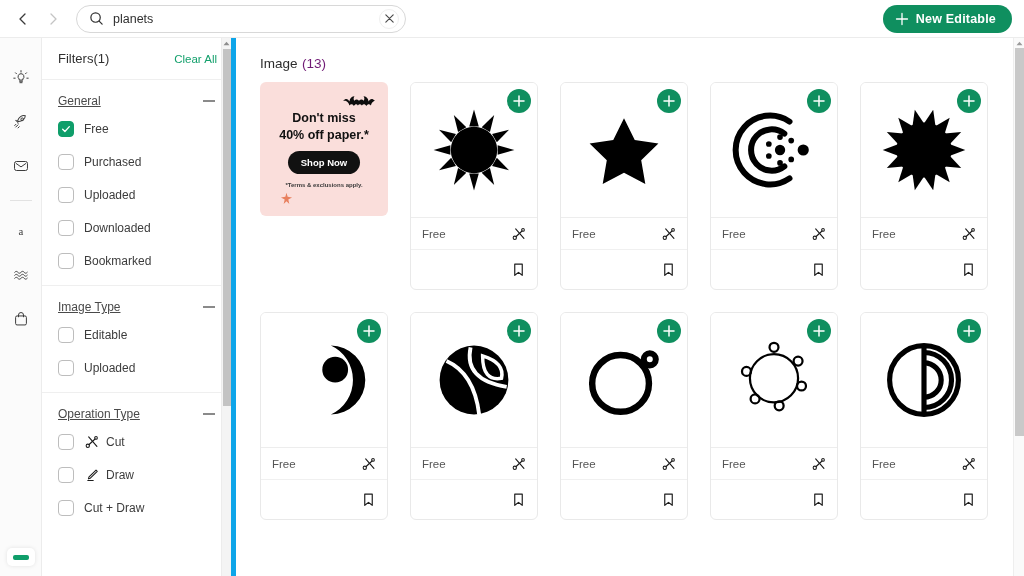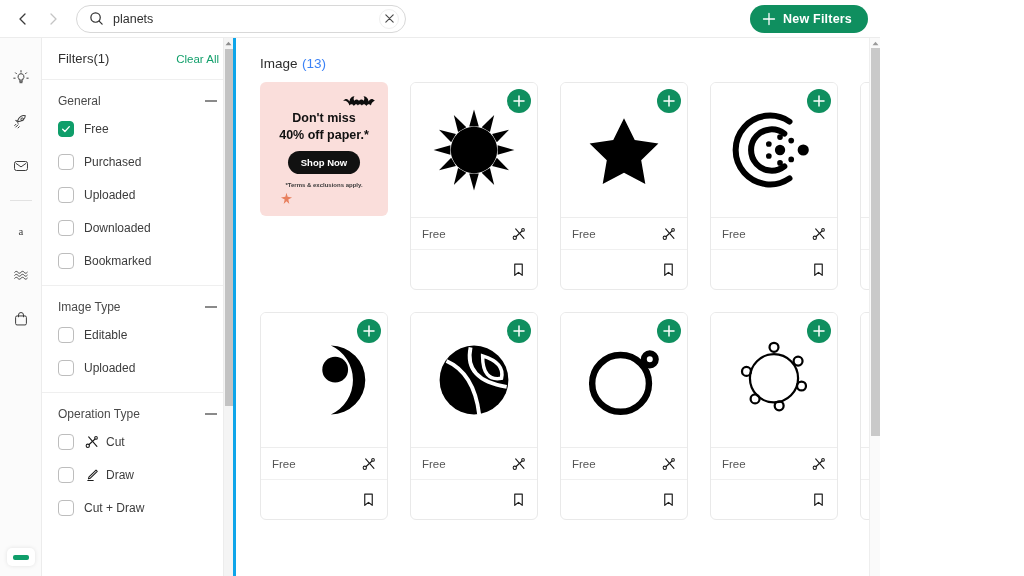--- a/index.html
+++ b/index.html
@@ -3,21 +3,21 @@
 <meta charset="utf-8">
 <style>
   * { box-sizing: border-box; margin: 0; padding: 0; }
   html, body {
     width: 1024px; height: 576px;
     font-family: "Liberation Sans", sans-serif;
     background: #ffffff;
     overflow: hidden;
     color: #2c2c2c;
   }
-  .app { position: relative; width: 880px; height: 576px; display: flex; flex-direction: column; }
+  .app { position: relative; width: 1024px; height: 576px; display: flex; flex-direction: column; }
 
   
   .topbar {
     height: 38px; min-height: 38px;
     background: #ffffff;
     display: flex; align-items: center;
     padding: 0 12px 0 14px;
     border-bottom: 1px solid #ececec;
     position: relative; z-index: 5;
   }
@@ -79,35 +79,35 @@
     position: absolute; bottom: 10px; left: 50%; transform: translateX(-50%);
     width: 28px; height: 18px; background: #ffffff; border-radius: 5px;
     box-shadow: 0 0 4px rgba(0,0,0,.10);
     display: flex; align-items: center; justify-content: center;
   }
   .rail-indicator i { display: block; width: 16px; height: 5px; background: #0f9e6a; border-radius: 2px; }
 
   
   .filters {
     width: 194px; min-width: 194px; background: #ffffff;
-    border-right: 3px solid #0ea5e9;
+    border-right: 5px solid #0ea5e9;
     display: flex; flex-direction: column; position: relative;
   }
   .filters-head {
     height: 42px; display: flex; align-items: center; justify-content: space-between;
     padding: 0 14px 0 16px; border-bottom: 1px solid #efefef;
   }
   .filters-title { font-size: 13px; color: #303030; }
   .clear-all { font-size: 11.5px; color: #13a06c; cursor: pointer; }
 
   .filters-scroll { flex: 1; overflow: hidden; padding-bottom: 6px; }
   .fgroup { padding: 14px 16px 10px 16px; border-bottom: 1px solid #efefef; }
   .fgroup:last-child { border-bottom: none; }
   .fgroup-head { display: flex; align-items: center; justify-content: space-between; margin-bottom: 11px; }
-  .fgroup-title { font-size: 12px; color: #4a4a4a; }
+  .fgroup-title { font-size: 12px; color: #4a4a4a; text-decoration: underline; }
   .fgroup-collapse { width: 12px; height: 1.5px; background: #8a8a8a; cursor: pointer; }
 
   .fitem { display: flex; align-items: center; height: 20px; margin-bottom: 13px; cursor: pointer; }
   .fitem:last-child { margin-bottom: 4px; }
   .cbox {
     width: 16px; height: 16px; border: 1.4px solid #bdbdbd; border-radius: 4px;
     background: #fff; flex: 0 0 auto; margin-right: 10px;
     display: flex; align-items: center; justify-content: center;
   }
   .cbox.checked { background: #0f9e6a; border-color: #0f9e6a; }
@@ -125,21 +125,21 @@
   }
   .fscroll-thumb {
     position: absolute; top: 11px; left: 1px; width: 8px; height: 357px;
     background: #c3c3c3; border-radius: 0;
   }
 
   
   .main { flex: 1; min-width: 0; background: #fff; position: relative; overflow: hidden; padding-left: 14px; }
   .main-head { padding: 16px 0 10px 10px; }
   .main-title { font-size: 13.5px; color: #2d2d2d; }
-  .main-count { font-size: 13.5px; color: #3b82f6; }
+  .main-count { font-size: 13.5px; color: #701a75; }
 
   .grid {
     display: grid;
     grid-template-columns: repeat(5, 128px);
     gap: 22px;
     padding-left: 10px;
   }
 
   
   .promo {
@@ -233,21 +233,21 @@
         </svg>
       </div>
     </div>
 
     <div class="topbar-spacer"></div>
 
     <button class="new-project-btn">
       <svg class="np-plus" width="14" height="14" viewBox="0 0 14 14">
         <path d="M7 1.5 L7 12.5 M1.5 7 L12.5 7" stroke="#ffffff" stroke-width="1.3" stroke-linecap="round"></path>
       </svg>
-      <span>New Filters</span>
+      <span>New Editable</span>
     </button>
   </div>
 
   <div class="body-row">
 
     <div class="rail">
       <div class="rail-icon">
         <svg width="18" height="18" viewBox="0 0 20 20">
           <path d="M10 5.2a3.3 3.3 0 0 0-2 5.9v1.2h4v-1.2a3.3 3.3 0 0 0-2-5.9z" fill="none" stroke="#3a3a3a" stroke-width="1.1"></path>
           <path d="M8.4 13.6h3.2M8.8 15.2h2.4" stroke="#3a3a3a" stroke-width="1.1" stroke-linecap="round"></path>

